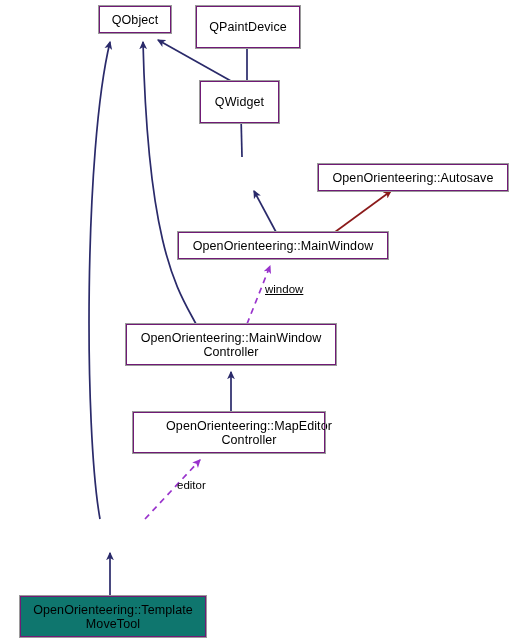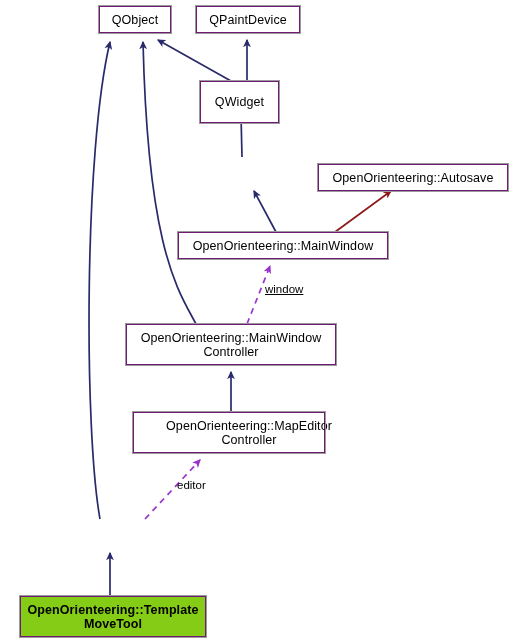--- a/index.html
+++ b/index.html
@@ -33,22 +33,21 @@
     line-height: 14px;
     text-align: center;
     display: flex;
     align-items: center;
     justify-content: center;
     white-space: pre-line;
     letter-spacing: 0.1px;
     z-index: 5;
   }
   .node.highlight {
-    background: #84cc16;
-    font-weight: bold;
+    background: #0f766e;
   }
   .edge-label {
     position: absolute;
     font-size: 11.5px;
     line-height: 12px;
     color: #000000;
     white-space: nowrap;
     z-index: 6;
   }
 </style>
@@ -110,21 +109,21 @@
       <path d="M 247,324 L 270,266" fill="none" stroke="#9933cc" stroke-width="1.7" stroke-dasharray="6,5" marker-end="url(#arrow-purple)"></path>
     </g>
 
     <g>
       <path d="M 145,519 L 200,460" fill="none" stroke="#9933cc" stroke-width="1.7" stroke-dasharray="6,5" marker-end="url(#arrow-purple)"></path>
     </g>
   </svg>
 
   <div class="node" style="left:99px; top:6px; width:72px; height:27px;">QObject</div>
 
-  <div class="node" style="left:196px; top:6px; width:104px; height:27px;">QPaintDevice</div>
+  <div class="node" style="left:196px; top:6px; width:104px; height:42px;">QPaintDevice</div>
 
   <div class="node" style="left:200px; top:81px; width:79px; height:42px;">QWidget</div>
 
 
   <div class="node" style="left:318px; top:164px; width:190px; height:27px;">OpenOrienteering::Autosave</div>
 
   <div class="node" style="left:178px; top:232px; width:210px; height:27px;">OpenOrienteering::MainWindow</div>
 
   <div class="node" style="left:126px; top:324px; width:210px; height:41px;">OpenOrienteering::MainWindow
 Controller</div>

